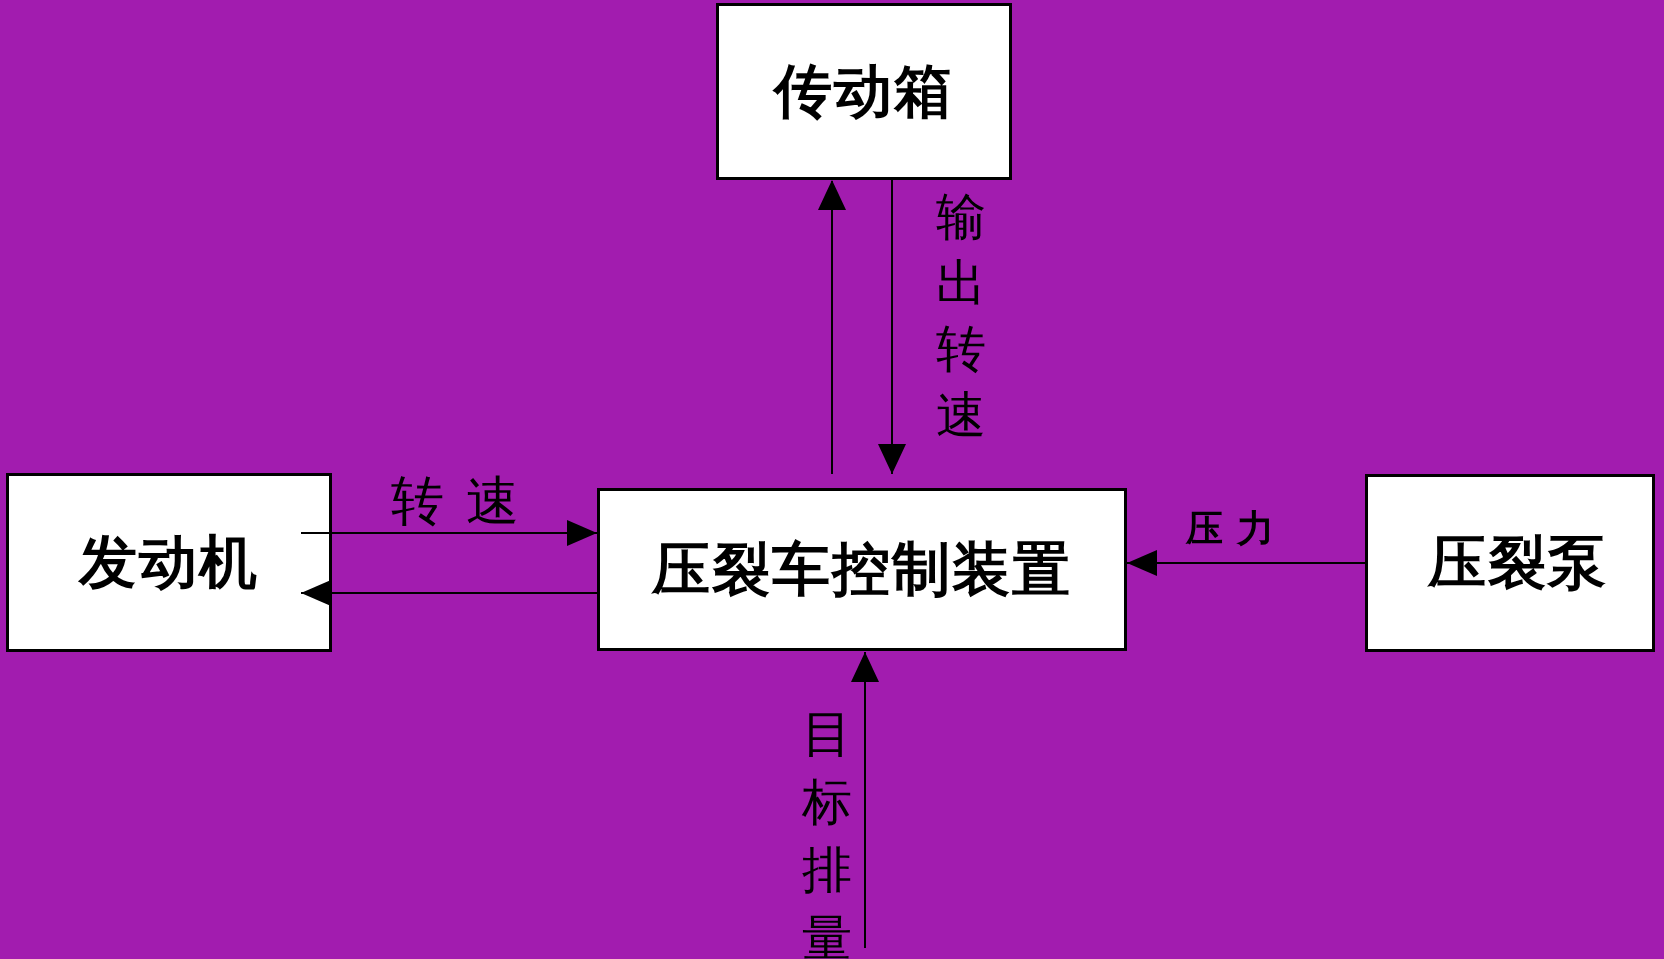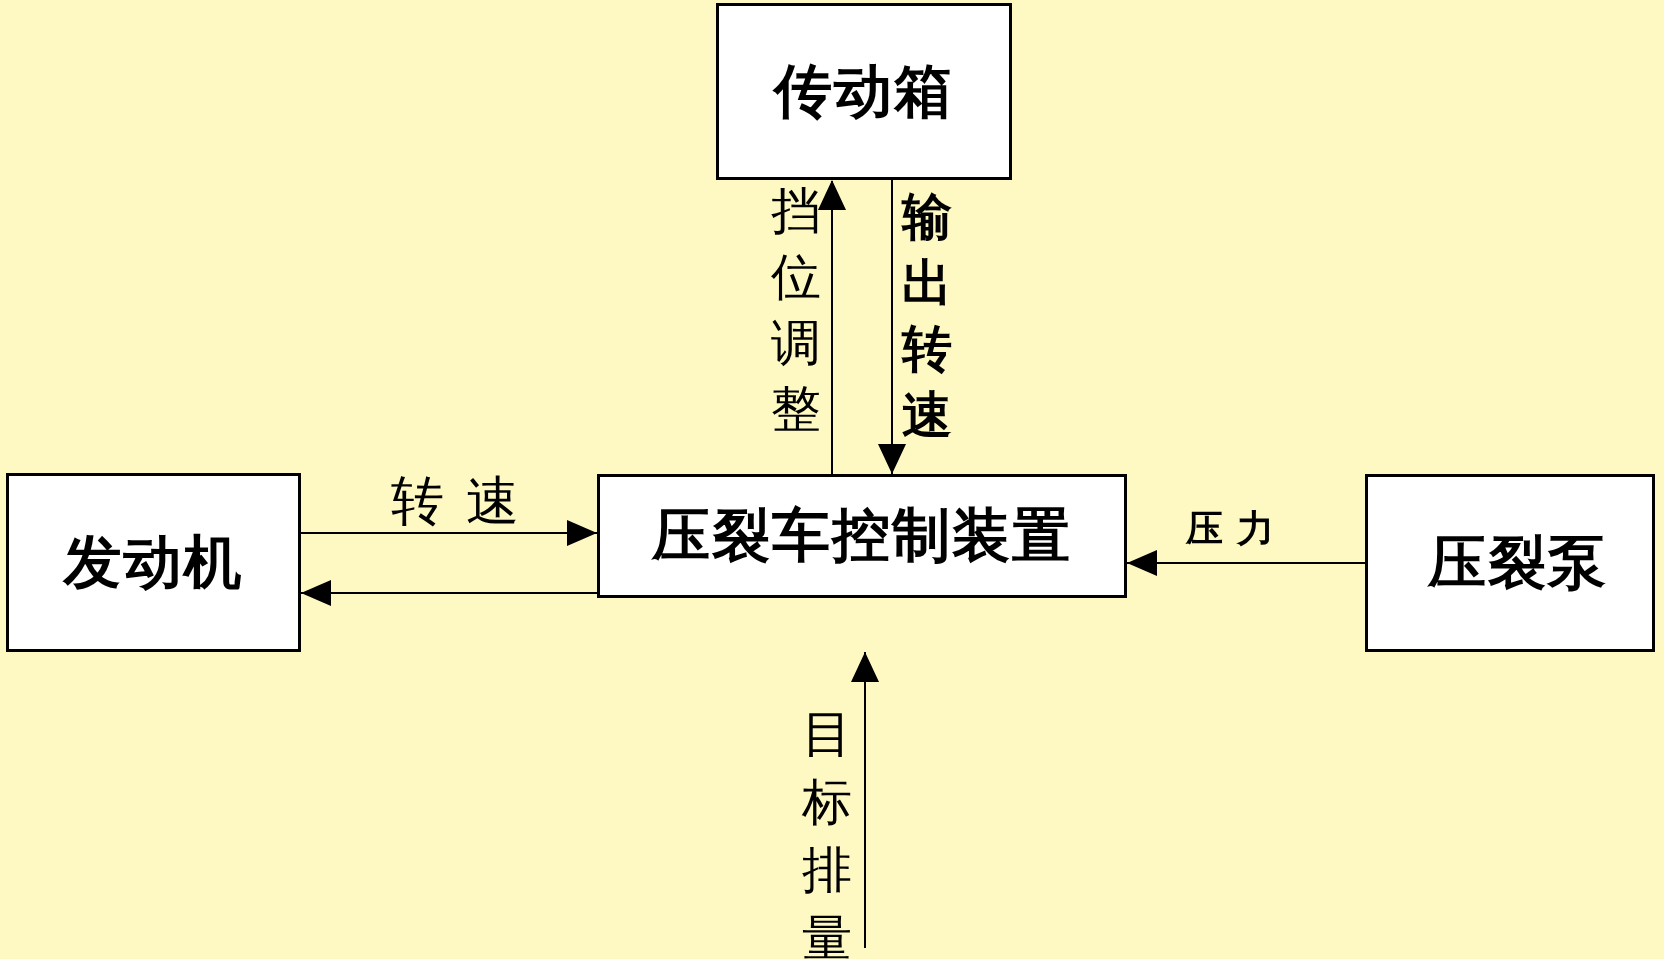--- a/index.html
+++ b/index.html
@@ -1,37 +1,37 @@
 <!DOCTYPE html>
 <html><head>
 <meta charset="utf-8">
 <style>
   html,body{margin:0;padding:0;background:#ffffff;}
   #canvas{
     position:relative;
     width:1664px;height:959px;
-    background:#fef9c3;
+    background:#a21caf;
     font-family:"Liberation Serif","DejaVu Serif",serif;
     color:#000;
     overflow:hidden;
   }
   .box{
     position:absolute;
     border:3px solid #000;
     background:#fff;
     display:flex;align-items:center;justify-content:center;
     font-weight:bold;
     font-size:58px;
     letter-spacing:2px;
     box-sizing:border-box;
     white-space:nowrap;
   }
   #box-transmission{left:716px;top:3px;width:296px;height:177px;}
-  #box-engine{left:6px;top:473px;width:295px;height:179px;}
-  #box-controller{left:597px;top:474px;width:530px;height:124px;}
+  #box-engine{left:6px;top:473px;width:326px;height:179px;}
+  #box-controller{left:597px;top:488px;width:530px;height:163px;}
   #box-pump{left:1365px;top:474px;width:290px;height:178px;padding-left:16px;}
 
   .hline{position:absolute;height:2px;background:#000;}
   .vline{position:absolute;width:2px;background:#000;}
   #line-gear{left:831px;top:181px;height:293px;}
   #line-outspeed{left:891px;top:180px;height:294px;}
   #line-speed{left:301px;top:532px;width:296px;}
   #line-speedctl{left:301px;top:592px;width:296px;}
   #line-pressure{left:1127px;top:562px;width:238px;}
   #line-target{left:864px;top:652px;height:296px;}
@@ -51,21 +51,21 @@
   .vlabel{
     position:absolute;
     width:58px;
     font-size:50px;
     line-height:66px;
     text-align:center;
     word-break:break-all;
     white-space:normal;
   }
   #label-gear{left:767px;top:178px;}
-  #label-outspeed{left:898px;top:184px;font-weight:bold;}
+  #label-outspeed{left:932px;top:184px;}
   #label-target{left:798px;top:654px;line-height:68px;margin-top:46px;}
 
   .hlabel{
     position:absolute;
     font-size:53px;
     line-height:56px;
     white-space:nowrap;
   }
   #label-speed{left:391px;top:473px;letter-spacing:22px;}
   #label-speedctl{left:333px;top:601px;font-size:52px;letter-spacing:6px;}
@@ -76,21 +76,20 @@
 
 <div id="canvas">
 
   <div class="box" id="box-transmission">传动箱</div>
   <div class="box" id="box-engine">发动机</div>
   <div class="box" id="box-controller">压裂车控制装置</div>
   <div class="box" id="box-pump">压裂泵</div>
 
   <div class="vline" id="line-gear"></div>
   <div class="ah ah-up" id="ah-gear"></div>
-  <div class="vlabel" id="label-gear">挡位调整</div>
 
   <div class="vline" id="line-outspeed"></div>
   <div class="ah ah-down" id="ah-outspeed"></div>
   <div class="vlabel" id="label-outspeed">输出转速</div>
 
   <div class="hline" id="line-speed"></div>
   <div class="ah ah-right" id="ah-speed"></div>
   <div class="hlabel" id="label-speed">转速</div>
 
   <div class="hline" id="line-speedctl"></div>

